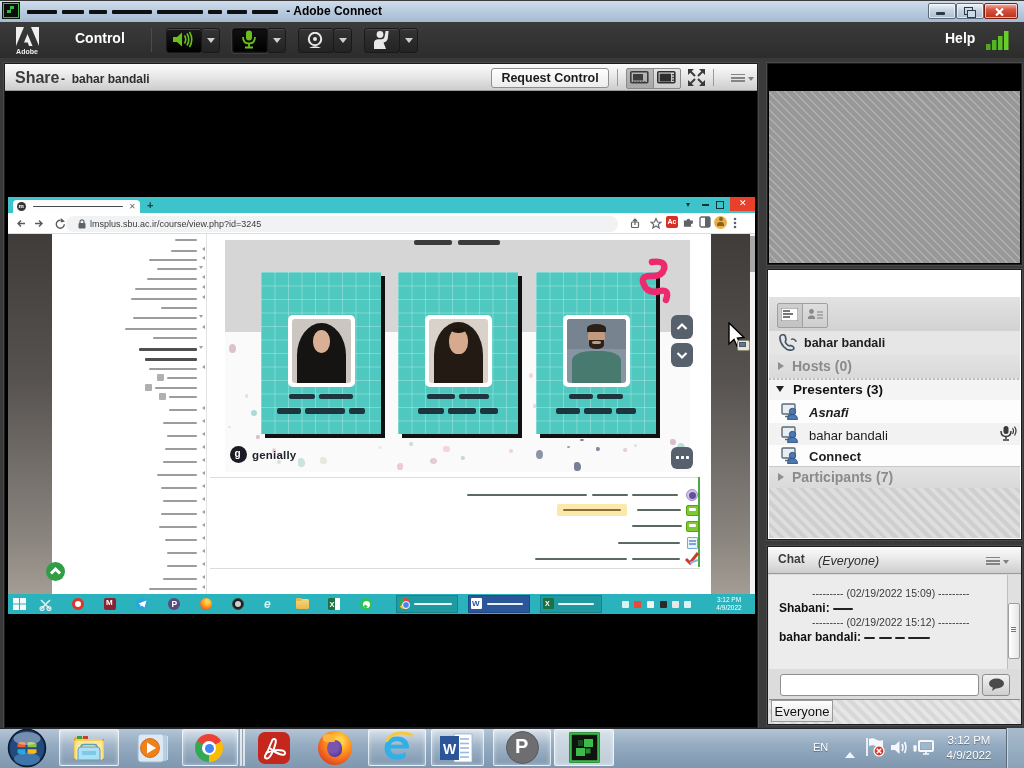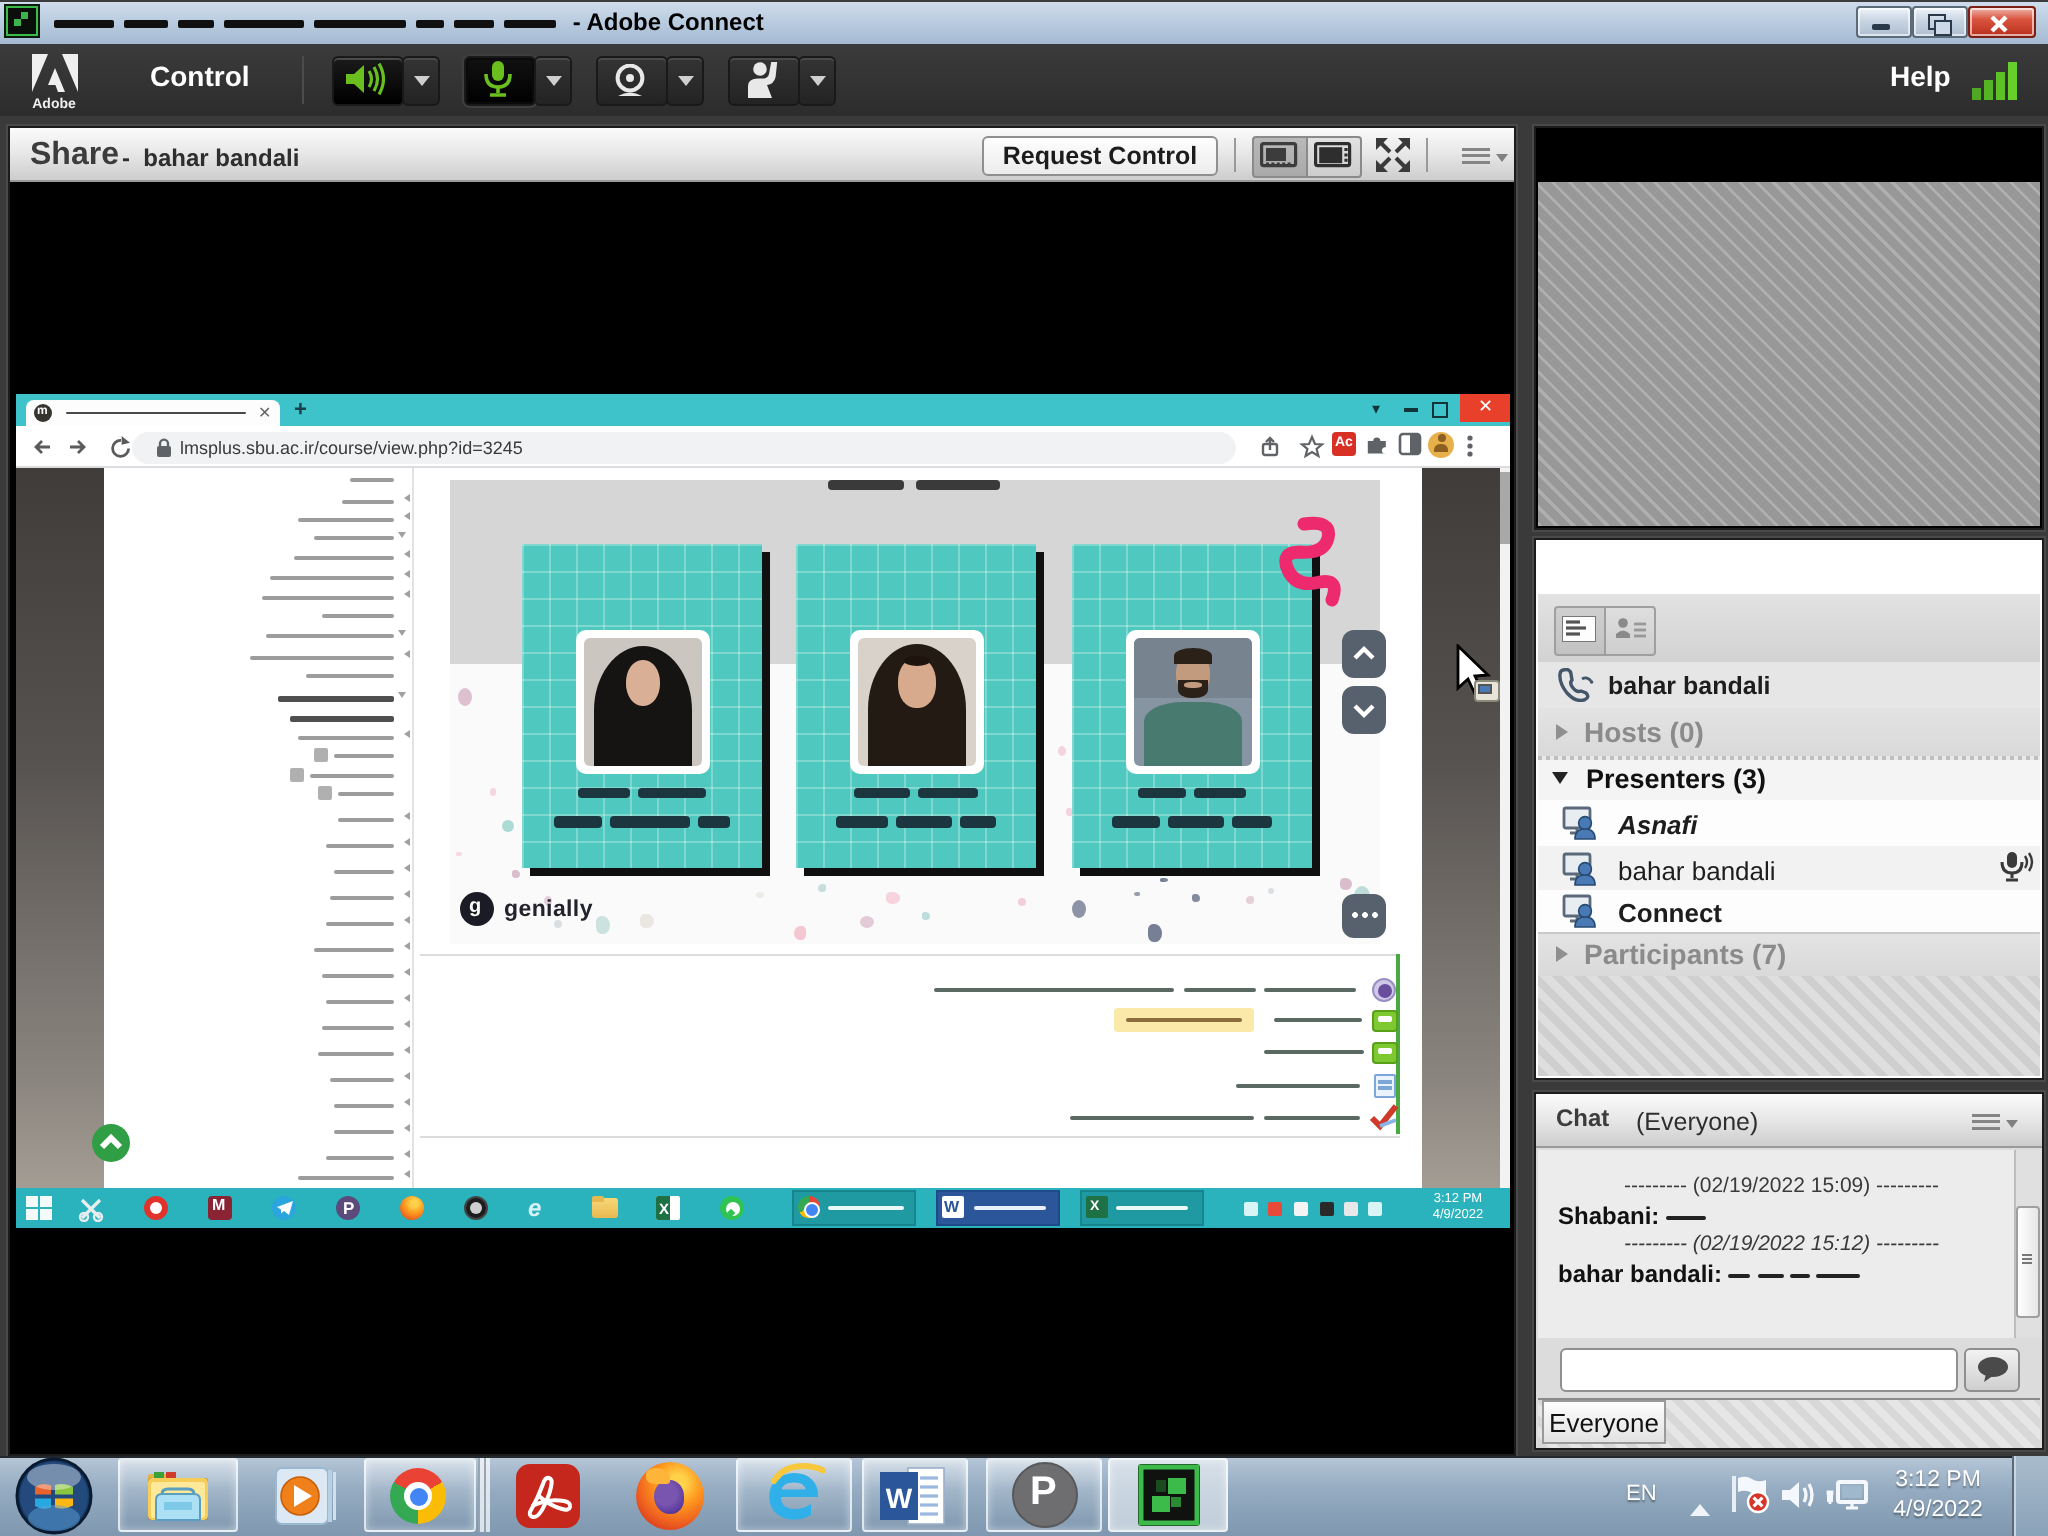--- a/index.html
+++ b/index.html
@@ -196,30 +196,30 @@
   </svg>
   <div class="abs" style="left:1px;top:196px;width:251px;height:22px;background:linear-gradient(#e3e3e3,#d9d9d9);border-top:1px solid #c9c9c9;"></div>
   <div class="abs" style="left:10px;top:203px;width:0;height:0;border:4.5px solid transparent;border-left:6.5px solid #8f8f8f;"></div>
   <div class="abs" style="left:24px;top:199px;font-size:14px;color:#8b8b8b;font-weight:bold;">Participants (7)</div>
   <div class="abs hatch" style="left:1px;top:218px;width:251px;height:50px;"></div>
 </div>
 
 <div class="abs pod" id="chatpod" style="left:767px;top:546px;width:253px;height:177px;background:#dcdcdc;">
   <div class="phead">
       <span class="ptitle" style="font-size:12px;">Chat</span>
-  <span style="position:absolute;left:50px;top:7px;font-size:12.5px;color:#2e2e2e;">(Everyone)</span>
+  <span style="position:absolute;left:50px;top:7px;font-size:12.5px;color:#2e2e2e;font-style:italic;">(Everyone)</span>
   <span class="hamb" style="left:218px;"></span>
     </div>
   <div class="abs" style="left:1px;top:28px;width:251px;height:94px;background:#ececec;"></div>
   <div class="abs" style="left:239px;top:28px;width:13px;height:94px;background:#e0e0e0;border-left:1px solid #bdbdbd;"></div>
   <div class="abs" style="left:240px;top:56px;width:12px;height:56px;background:linear-gradient(90deg,#fff,#e6e6e6);border:1px solid #9f9f9f;border-radius:2px;box-sizing:border-box;"></div>
   <div class="abs" style="left:243px;top:80px;width:5px;height:5px;background:linear-gradient(#777 0 1px,transparent 0 2px,#777 0 3px,transparent 0 4px,#777 0 5px);"></div>
   <div class="abs" style="left:44px;top:40px;font-size:10.5px;color:#3a3a3a;">--------- (02/19/2022 15:09) ---------</div>
   <div class="abs" style="left:11px;top:54px;font-size:12px;font-weight:bold;color:#111;">Shabani: <span class="tstreak" style="width:20px;height:2.5px;background:#222;"></span></div>
-  <div class="abs" style="left:44px;top:69px;font-size:10.5px;color:#3a3a3a;font-style:italic;">--------- (02/19/2022 15:12) ---------</div>
+  <div class="abs" style="left:44px;top:69px;font-size:10.5px;color:#3a3a3a;">--------- (02/19/2022 15:12) ---------</div>
   <div class="abs" style="left:11px;top:83px;font-size:12px;font-weight:bold;color:#111;">bahar bandali: <span class="tstreak" style="width:11px;height:2.5px;background:#222;"></span>&nbsp;<span class="tstreak" style="width:13px;height:2.5px;background:#222;"></span>&nbsp;<span class="tstreak" style="width:10px;height:2.5px;background:#222;"></span>&nbsp;<span class="tstreak" style="width:22px;height:2.5px;background:#222;"></span></div>
   <div class="abs" style="left:12px;top:127px;width:197px;height:20px;background:#fff;border:1px solid #8f8f8f;border-radius:3px;"></div>
   <div class="abs" style="left:214px;top:127px;width:28px;height:22px;background:linear-gradient(#f2f2f2,#cfcfcf);border:1px solid #8f8f8f;border-radius:3px;box-sizing:border-box;"></div>
   <svg class="abs" style="left:220px;top:131px;" width="17" height="14" viewBox="0 0 17 14">
     <ellipse cx="8.5" cy="5.5" rx="7.5" ry="5" fill="#4a4a4a"></ellipse>
     <path d="M5 9 L4 13 L9 9.5 Z" fill="#4a4a4a"></path>
   </svg>
   <div class="abs" style="left:1px;top:152px;width:251px;height:24px;background:repeating-linear-gradient(45deg,#d8d8d8 0 4px,#e6e6e6 4px 8px);border-top:1px solid #8a8a8a;"></div>
   <div class="abs" style="left:3px;top:153px;width:62px;height:22px;background:linear-gradient(#fdfdfd,#e2e2e2);border:1px solid #9a9a9a;font-size:13px;color:#111;text-align:center;line-height:22px;box-sizing:border-box;">Everyone</div>
 </div>

